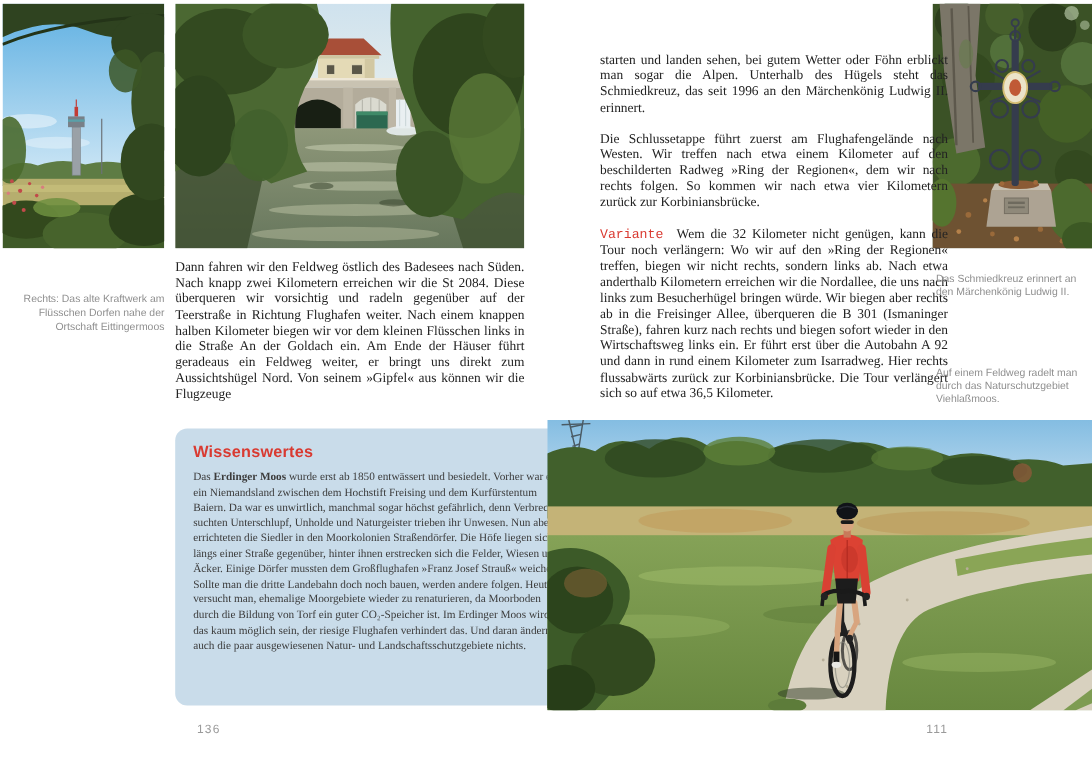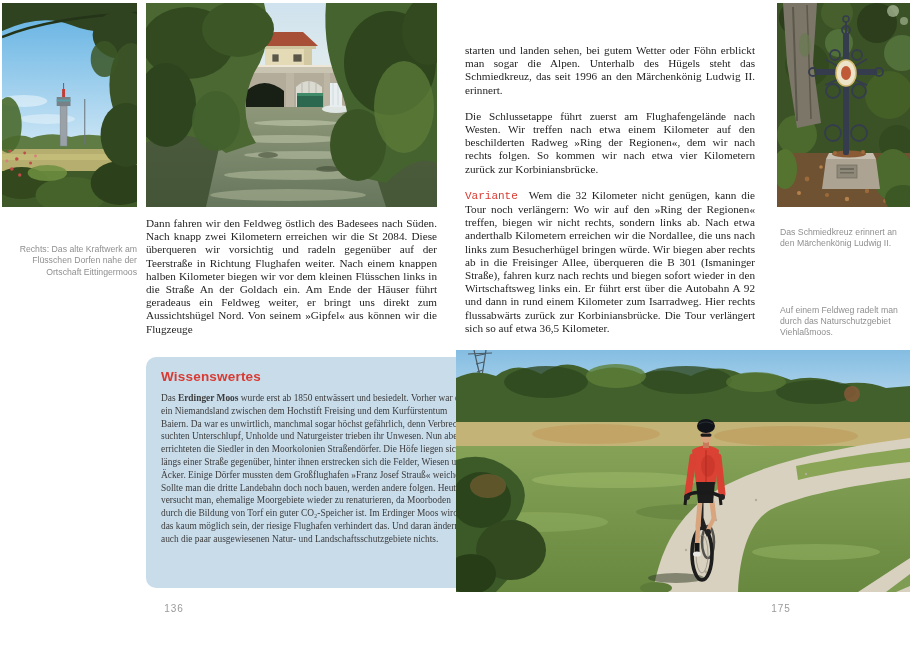--- a/index.html
+++ b/index.html
@@ -9,21 +9,21 @@
   .photo svg { display:block; width:100%; height:100%; }
 
   .caption { position:absolute; font-family:"Liberation Sans", sans-serif;
              font-size:8.7px; line-height:1.3; color:#8f8f8f; }
   .caption p { margin:0; }
   .cap-left { text-align:right; }
 
   .serif { font-family:"Liberation Serif", serif; font-size:11.2px; line-height:13.2px;
            color:#232323; text-align:justify; }
   .col-left  { position:absolute; left:146px; top:217px; width:291px; }
-  .col-right { position:absolute; left:465px; top:44px;  width:290px; }
+  .col-right { position:absolute; left:500px; top:44px;  width:290px; }
   .col-right p { margin:0 0 13px 0; }
   .col-left  p { margin:0; }
 
   .infobox { position:absolute; left:146px; top:357px; width:339px; height:231px;
              box-sizing:border-box; background:var(--box_bg,#c9dcea); border-radius:10px;
              padding:12px 15px 10px 15px; }
   .infobox h3 { margin:0 0 8px 0; font-family:"Liberation Sans", sans-serif; font-weight:bold;
                 font-size:13.5px; color:var(--red,#da3a31); letter-spacing:.2px; }
   .infobox p  { margin:0; font-family:Liberation Serif, serif; font-size:9.4px;
                 line-height:12.8px; color:#3c3c3c; }
@@ -315,15 +315,15 @@
         <rect x="247" y="91" width="6" height="7" fill="#c87a5a"></rect>
         <ellipse cx="250" cy="87" rx="5.5" ry="6" fill="#d8a57f"></ellipse>
         <rect x="244.5" y="83.5" width="11" height="3.2" rx="1.6" fill="#1a1a1a"></rect>
         <ellipse cx="250" cy="76" rx="9" ry="7" fill="#101318"></ellipse>
         <path d="M243,74 Q250,70 257,74" stroke="#2a2f38" stroke-width="1.2" fill="none"></path>
       </g>
     </svg>
   </figure>
 
   <div class="pagenum pn-left">136</div>
-  <div class="pagenum pn-right">175</div>
+  <div class="pagenum pn-right">111</div>
 
 </div>
 
 </body></html>

